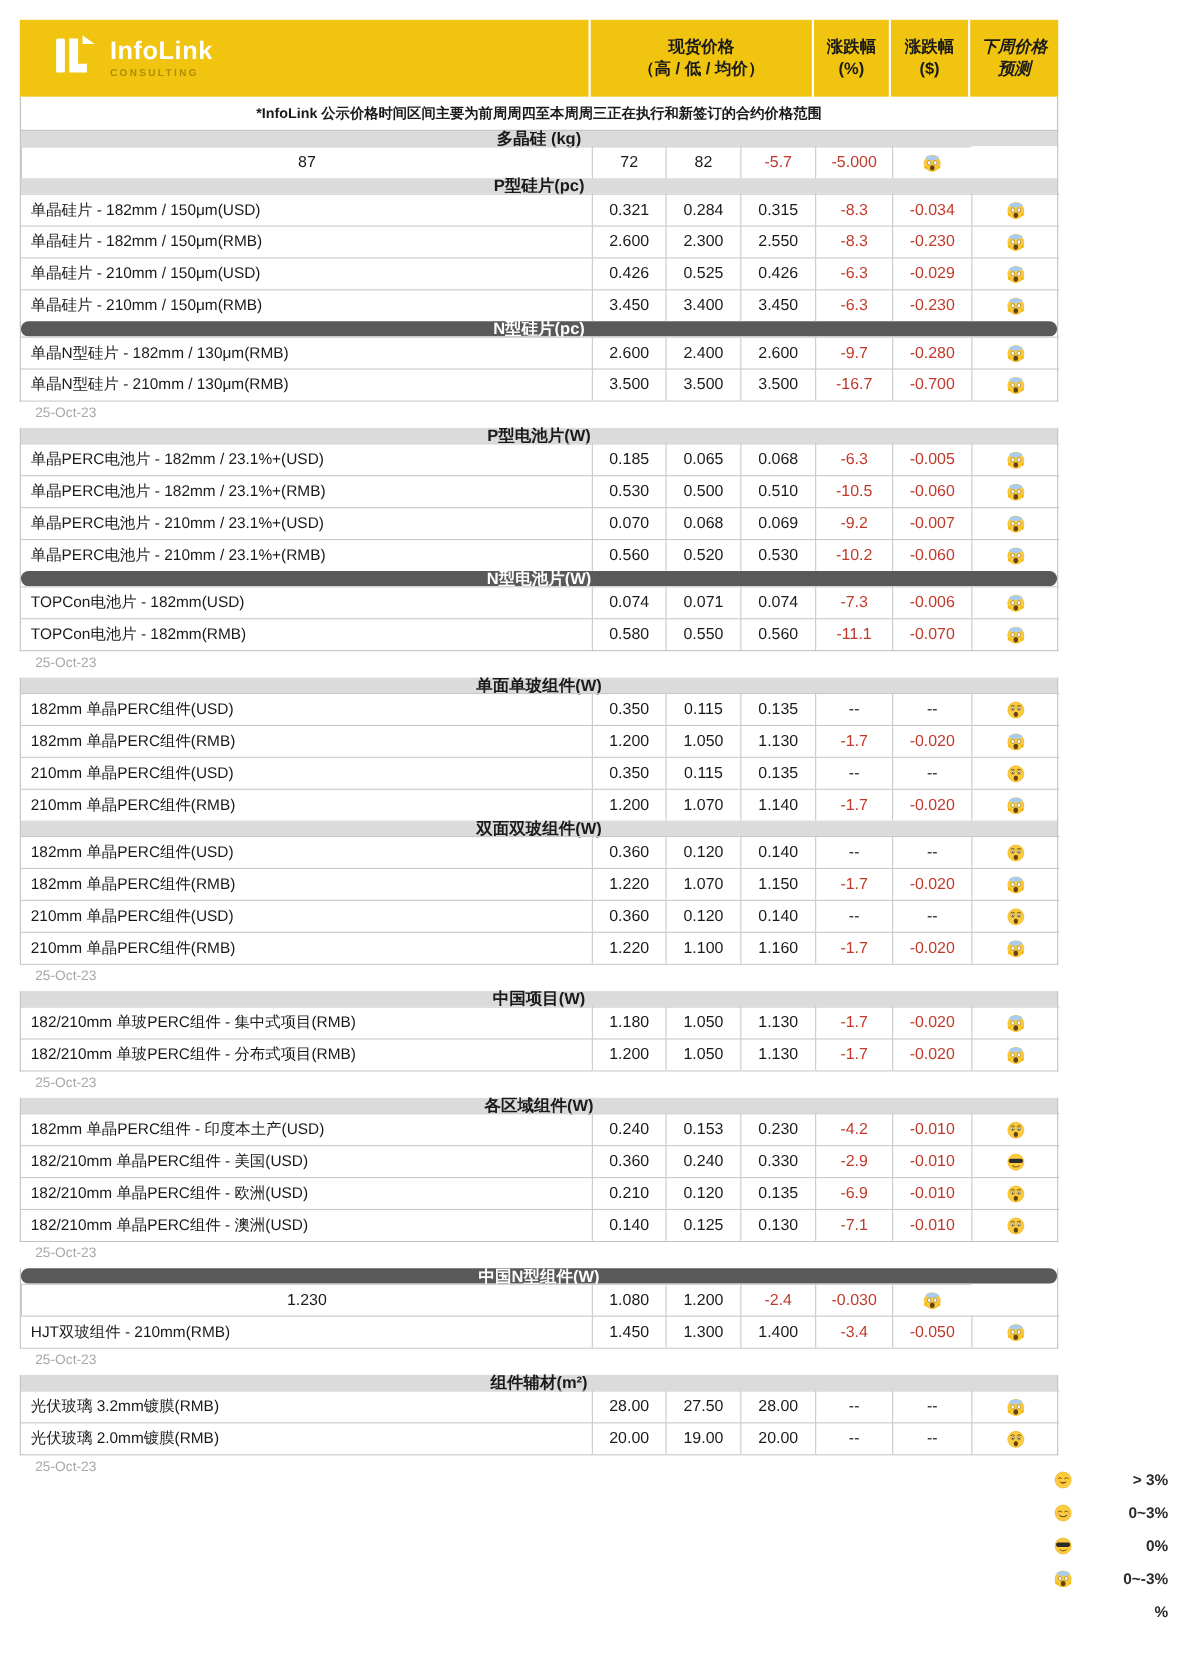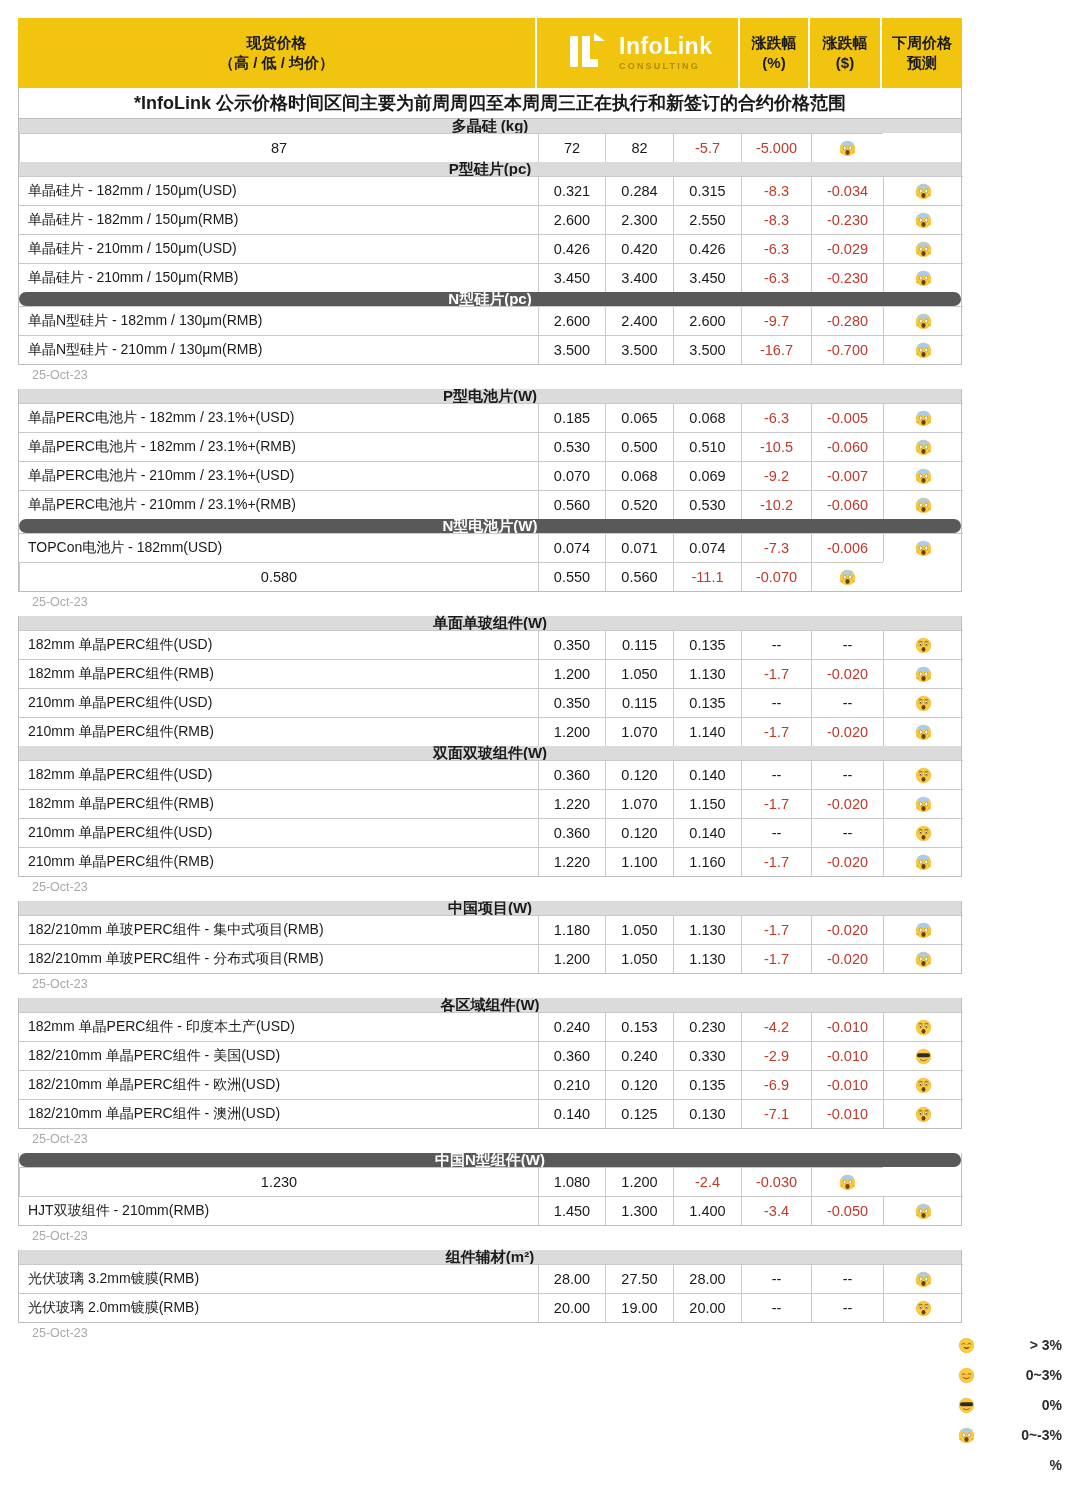--- a/index.html
+++ b/index.html
@@ -4,29 +4,29 @@
 <style>
   html,body{margin:0;padding:0;background:#fff;}
   #page{position:relative;width:1080px;height:1512px;background:#fff;overflow:hidden;
         font-family:"Liberation Sans","DejaVu Sans",sans-serif;color:#1a1a1a;}
   #table-area{position:absolute;left:18px;top:18px;width:944px;}
 
   
   .yellow-header{display:grid;grid-template-columns:519px 203px 70px 72px 80px;height:70px;background:#F0C40F;}
   .hcell{display:flex;flex-direction:column;align-items:center;justify-content:center;
          font-weight:bold;font-size:15px;line-height:20px;border-right:2px solid #fff;}
-  .hcell:last-child{border-right:none;}
+  .hcell:last-child{border-right:none;font-style:italic;}
   .logo-cell{flex-direction:row;justify-content:flex-start;padding-left:28px;gap:10px;}
   .brand-text{display:flex;flex-direction:column;line-height:1;}
   .brand-name{color:#fff;font-size:23px;font-weight:bold;letter-spacing:.5px;}
   .brand-sub{color:rgba(90,70,0,.45);font-size:9px;font-weight:bold;letter-spacing:2.2px;margin-top:4px;}
 
   
   .note-row{height:30px;border:1px solid #BDBDBD;border-top:none;display:flex;align-items:center;
-            justify-content:center;font-weight:bold;font-size:18px;background:#fff;}
+            justify-content:center;font-weight:bold;font-size:13px;background:#fff;}
 
   
   .block{border:1px solid #BDBDBD;border-top:none;}
   .block:first-of-type{border-top:none;}
   .sec-hdr{height:14px;display:flex;align-items:center;justify-content:center;
            font-weight:bold;font-size:15px;}
   .sec-hdr.light{background:#DBDBDB;color:#1a1a1a;}
   .sec-hdr.dark{background:#595959;color:#fff;border-radius:11px;}
   .row{display:grid;grid-template-columns:519px 67px 68px 68px 70px 72px 80px;height:29px;background:#fff;}
   .cell{display:flex;align-items:center;justify-content:center;font-size:14.5px;
@@ -47,38 +47,38 @@
   #white-overlay{position:absolute;left:742px;top:1443px;width:298px;height:46px;
                  background:rgba(255,255,255,0.84);}
 </style>
 </head>
 <body>
 
 <div id="page">
   <div id="table-area">
 
     <div class="yellow-header">
-      <div class="hcell">
-        <div>现货价格</div>
-        <div>（高 / 低 / 均价）</div>
-      </div>
       <div class="hcell logo-cell">
         <span>
           <svg width="44" height="44" viewBox="0 0 44 44">
             <rect x="5" y="7" width="8" height="31" rx="1.5" fill="#fff"></rect>
             <path d="M17 7 h8 v23 h8 v8 H17 Z" fill="#fff"></path>
             <polygon points="29,4 40,12 29,12" fill="#fff"></polygon>
           </svg>
         </span>
         <span class="brand-text">
           <span class="brand-name">InfoLink</span>
           <span class="brand-sub">CONSULTING</span>
         </span>
       </div>
       <div class="hcell">
+        <div>现货价格</div>
+        <div>（高 / 低 / 均价）</div>
+      </div>
+      <div class="hcell">
         <div>涨跌幅</div>
         <div>(%)</div>
       </div>
       <div class="hcell">
         <div>涨跌幅</div>
         <div>($)</div>
       </div>
       <div class="hcell">
         <div>下周价格</div>
         <div>预测</div>
@@ -143,21 +143,21 @@
                 <circle cx="16.9" cy="14.2" r="1.7" fill="#F5B90F"></circle>
                 <ellipse cx="6.7" cy="9.4" rx="1.8" ry="2.3" fill="#fff" stroke="#5B4A14" stroke-width="0.5"></ellipse>
                 <ellipse cx="13.3" cy="9.4" rx="1.8" ry="2.3" fill="#fff" stroke="#5B4A14" stroke-width="0.5"></ellipse>
                 <ellipse cx="10" cy="14.8" rx="2.5" ry="2.9" fill="#66430E"></ellipse>
               </svg>
             </div>
           </div>
           <div class="row">
             <div class="cell label">单晶硅片 - 210mm / 150μm(USD)</div>
             <div class="cell num">0.426</div>
-            <div class="cell num">0.420</div>
+            <div class="cell num">0.525</div>
             <div class="cell num">0.426</div>
             <div class="cell num red">-6.3</div>
             <div class="cell num red">-0.029</div>
             <div class="cell emoji-cell">
               <svg width="17" height="17" viewBox="0 0 20 20">
                 <circle cx="10" cy="10" r="8.6" fill="#FCCB3E" stroke="#E8AC0F" stroke-width="0.6"></circle>
                 <ellipse cx="10" cy="4.1" rx="7" ry="2.6" fill="#A8CBEE"></ellipse>
                 <circle cx="3.1" cy="14.2" r="1.7" fill="#F5B90F"></circle>
                 <circle cx="16.9" cy="14.2" r="1.7" fill="#F5B90F"></circle>
                 <ellipse cx="6.7" cy="9.4" rx="1.8" ry="2.3" fill="#fff" stroke="#5B4A14" stroke-width="0.5"></ellipse>
@@ -318,20 +318,21 @@
                 <ellipse cx="10" cy="4.1" rx="7" ry="2.6" fill="#A8CBEE"></ellipse>
                 <circle cx="3.1" cy="14.2" r="1.7" fill="#F5B90F"></circle>
                 <circle cx="16.9" cy="14.2" r="1.7" fill="#F5B90F"></circle>
                 <ellipse cx="6.7" cy="9.4" rx="1.8" ry="2.3" fill="#fff" stroke="#5B4A14" stroke-width="0.5"></ellipse>
                 <ellipse cx="13.3" cy="9.4" rx="1.8" ry="2.3" fill="#fff" stroke="#5B4A14" stroke-width="0.5"></ellipse>
                 <ellipse cx="10" cy="14.8" rx="2.5" ry="2.9" fill="#66430E"></ellipse>
               </svg>
             </div>
           </div>
           <div class="row">
+            <div class="cell label">TOPCon电池片 - 182mm(RMB)</div>
             <div class="cell num">0.580</div>
             <div class="cell num">0.550</div>
             <div class="cell num">0.560</div>
             <div class="cell num red">-11.1</div>
             <div class="cell num red">-0.070</div>
             <div class="cell emoji-cell">
               <svg width="17" height="17" viewBox="0 0 20 20">
                 <circle cx="10" cy="10" r="8.6" fill="#FCCB3E" stroke="#E8AC0F" stroke-width="0.6"></circle>
                 <ellipse cx="10" cy="4.1" rx="7" ry="2.6" fill="#A8CBEE"></ellipse>
                 <circle cx="3.1" cy="14.2" r="1.7" fill="#F5B90F"></circle>

